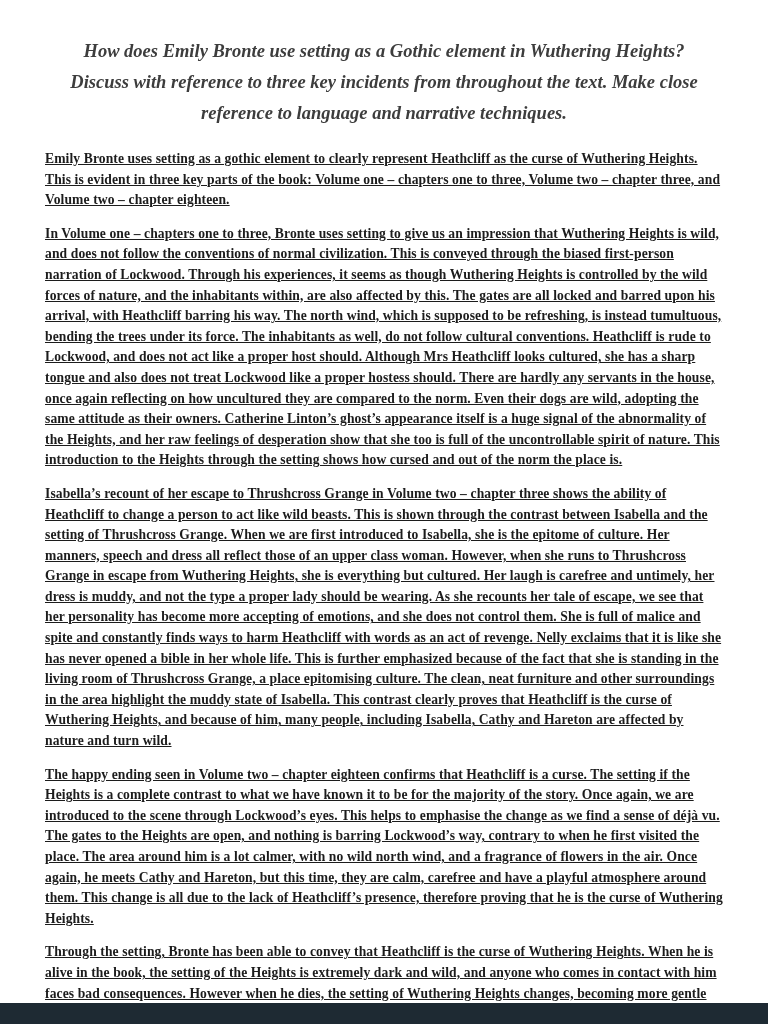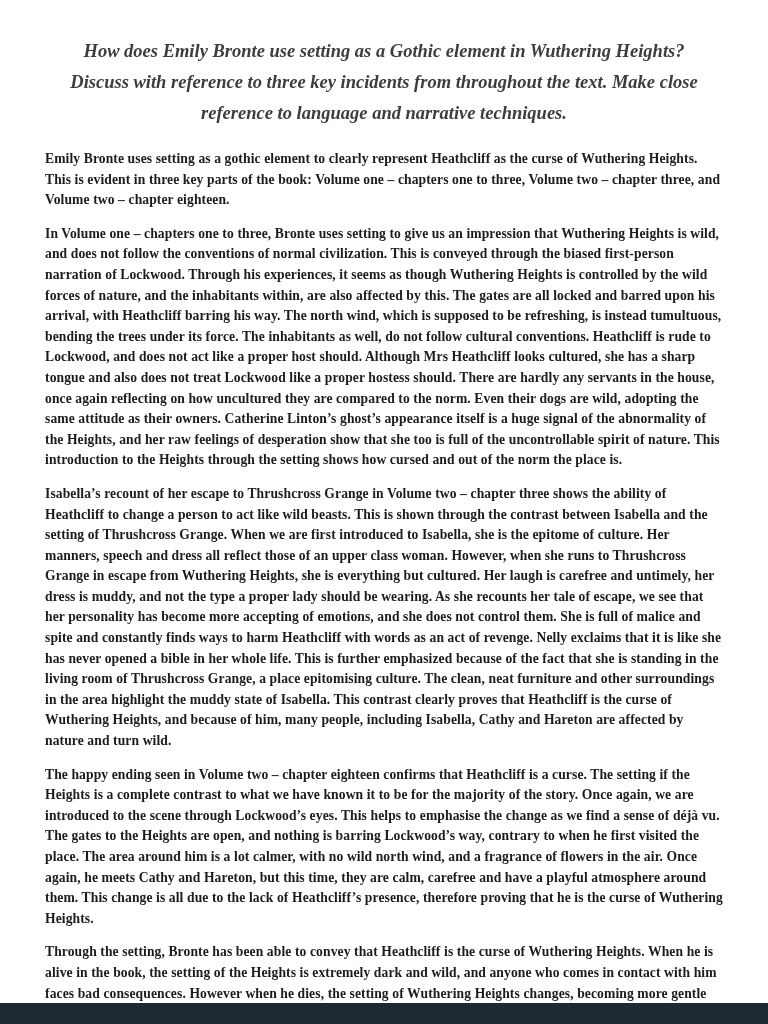--- a/index.html
+++ b/index.html
@@ -29,20 +29,21 @@
     margin-top: 20px;
   }
   .essay-body p {
     font-size: 13.6px;
     line-height: 20.6px;
     font-weight: bold;
     color: #1c1c1c;
     text-align: left;
     margin-bottom: 13px;
     letter-spacing: 0.1px;
+    text-decoration: underline;
   }
   .viewer-footer-bar {
     position: absolute;
     left: 0;
     bottom: 0;
     width: 100%;
     height: 21px;
     background: #1e2a33;
   }
 </style>

